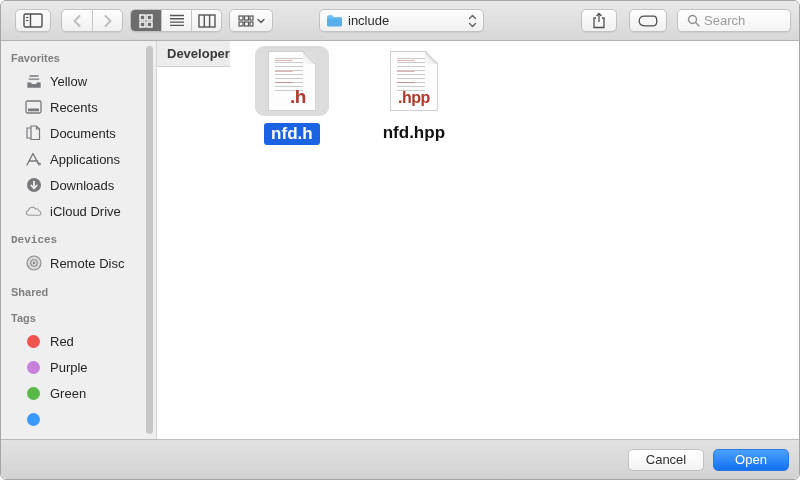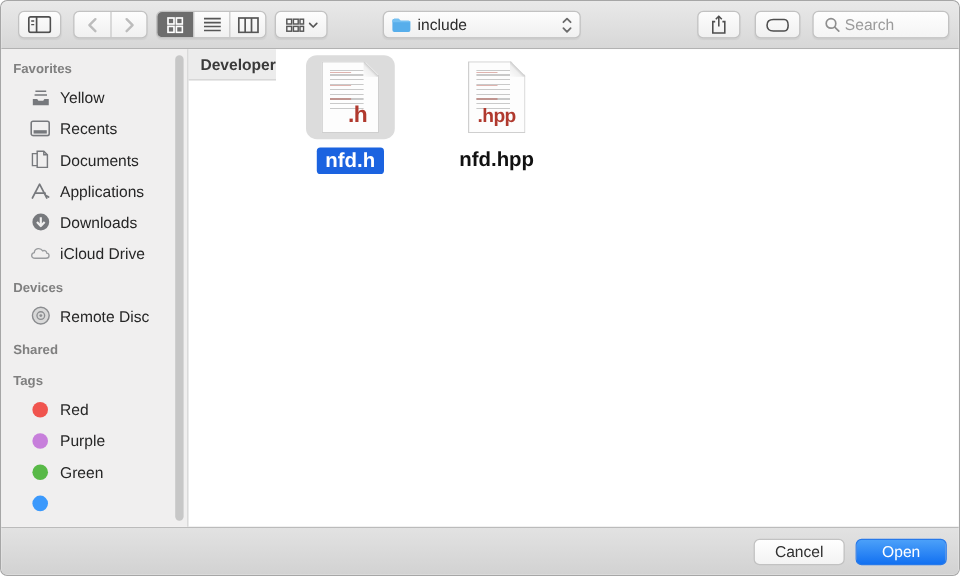--- a/index.html
+++ b/index.html
@@ -39,21 +39,21 @@
     font-family:"Liberation Sans", sans-serif; }
   .searchbox input::placeholder { color:#9b9b9b; }
 
   
   .body { flex:1; display:flex; min-height:0; }
   .sidebar { width:156px; flex:0 0 156px; background:#f0efef; border-right:1px solid #d5d5d5;
     position:relative; padding-top:7px; overflow:hidden; }
   .section-label { height:20px; line-height:20px; padding-left:10px; font-size:11px; font-weight:bold; color:#7f7f7f; }
   .side-row { height:26px; display:flex; align-items:center; padding-left:24px; gap:8px; font-size:13px; color:#262626; }
   .side-row .ic { width:17px; height:17px; display:flex; align-items:center; justify-content:center; }
-  .mt-dev { margin-top:6px; } .mt-sh { margin-top:6px; } .mt-tg { margin-top:6px; }
+  .mt-dev { margin-top:6px;font-family:Liberation Mono, monospace; } .mt-sh { margin-top:6px; } .mt-tg { margin-top:6px; }
   .tag-dot { width:13px; height:13px; border-radius:50%; margin:0 2px; }
   .side-scrollbar { position:absolute; top:5px; bottom:5px; right:3px; width:7px; background:#c7c7c7; border-radius:4px; }
 
   .content { flex:1; background:#fff; display:flex; flex-direction:row; min-width:0; }
   .group-header { height:26px; flex:0 0 26px; background:#ececec; border-bottom:1px solid #d2d2d2;
     display:flex; align-items:center; padding-left:10px; font-size:13px; font-weight:bold; color:#3a3a3a; }
   .files { display:flex; padding:5px 0 0 24px; gap:46px; }
   .file-item { width:76px; display:flex; flex-direction:column; align-items:center; }
   .icon-wrap { width:74px; height:70px; border-radius:9px; display:flex; align-items:center; justify-content:center; }
   .file-item.selected .icon-wrap { background:#dcdcdc; }

